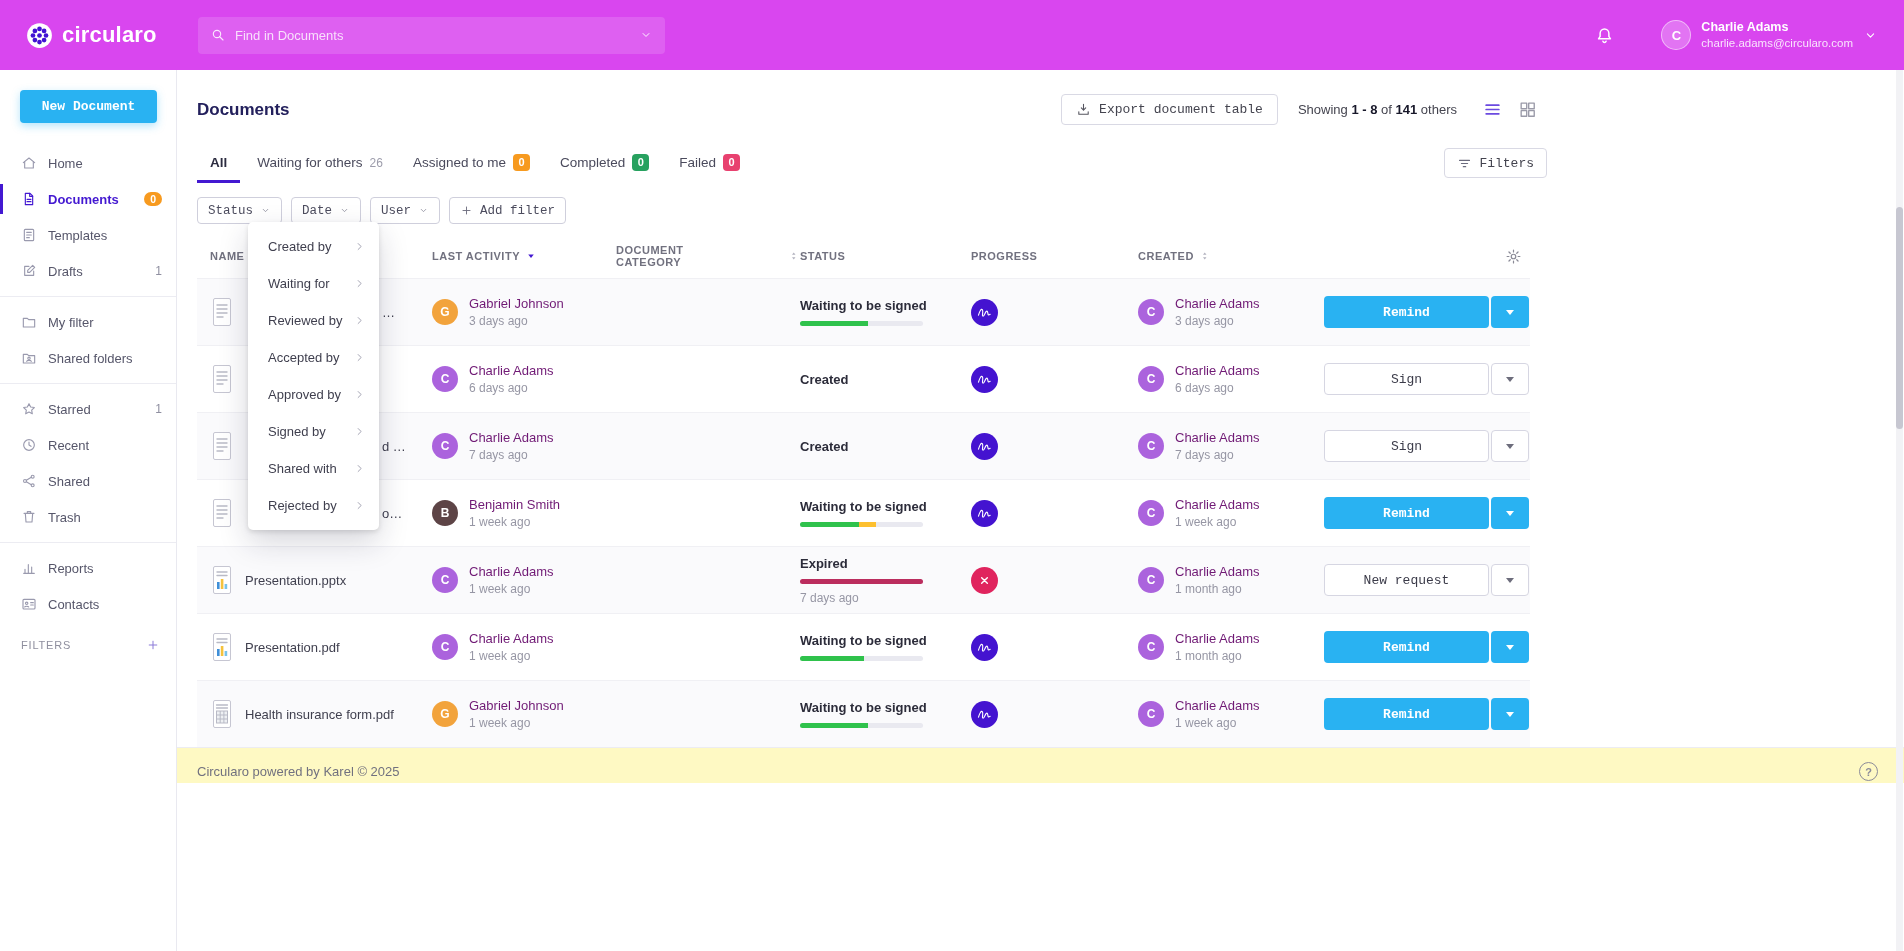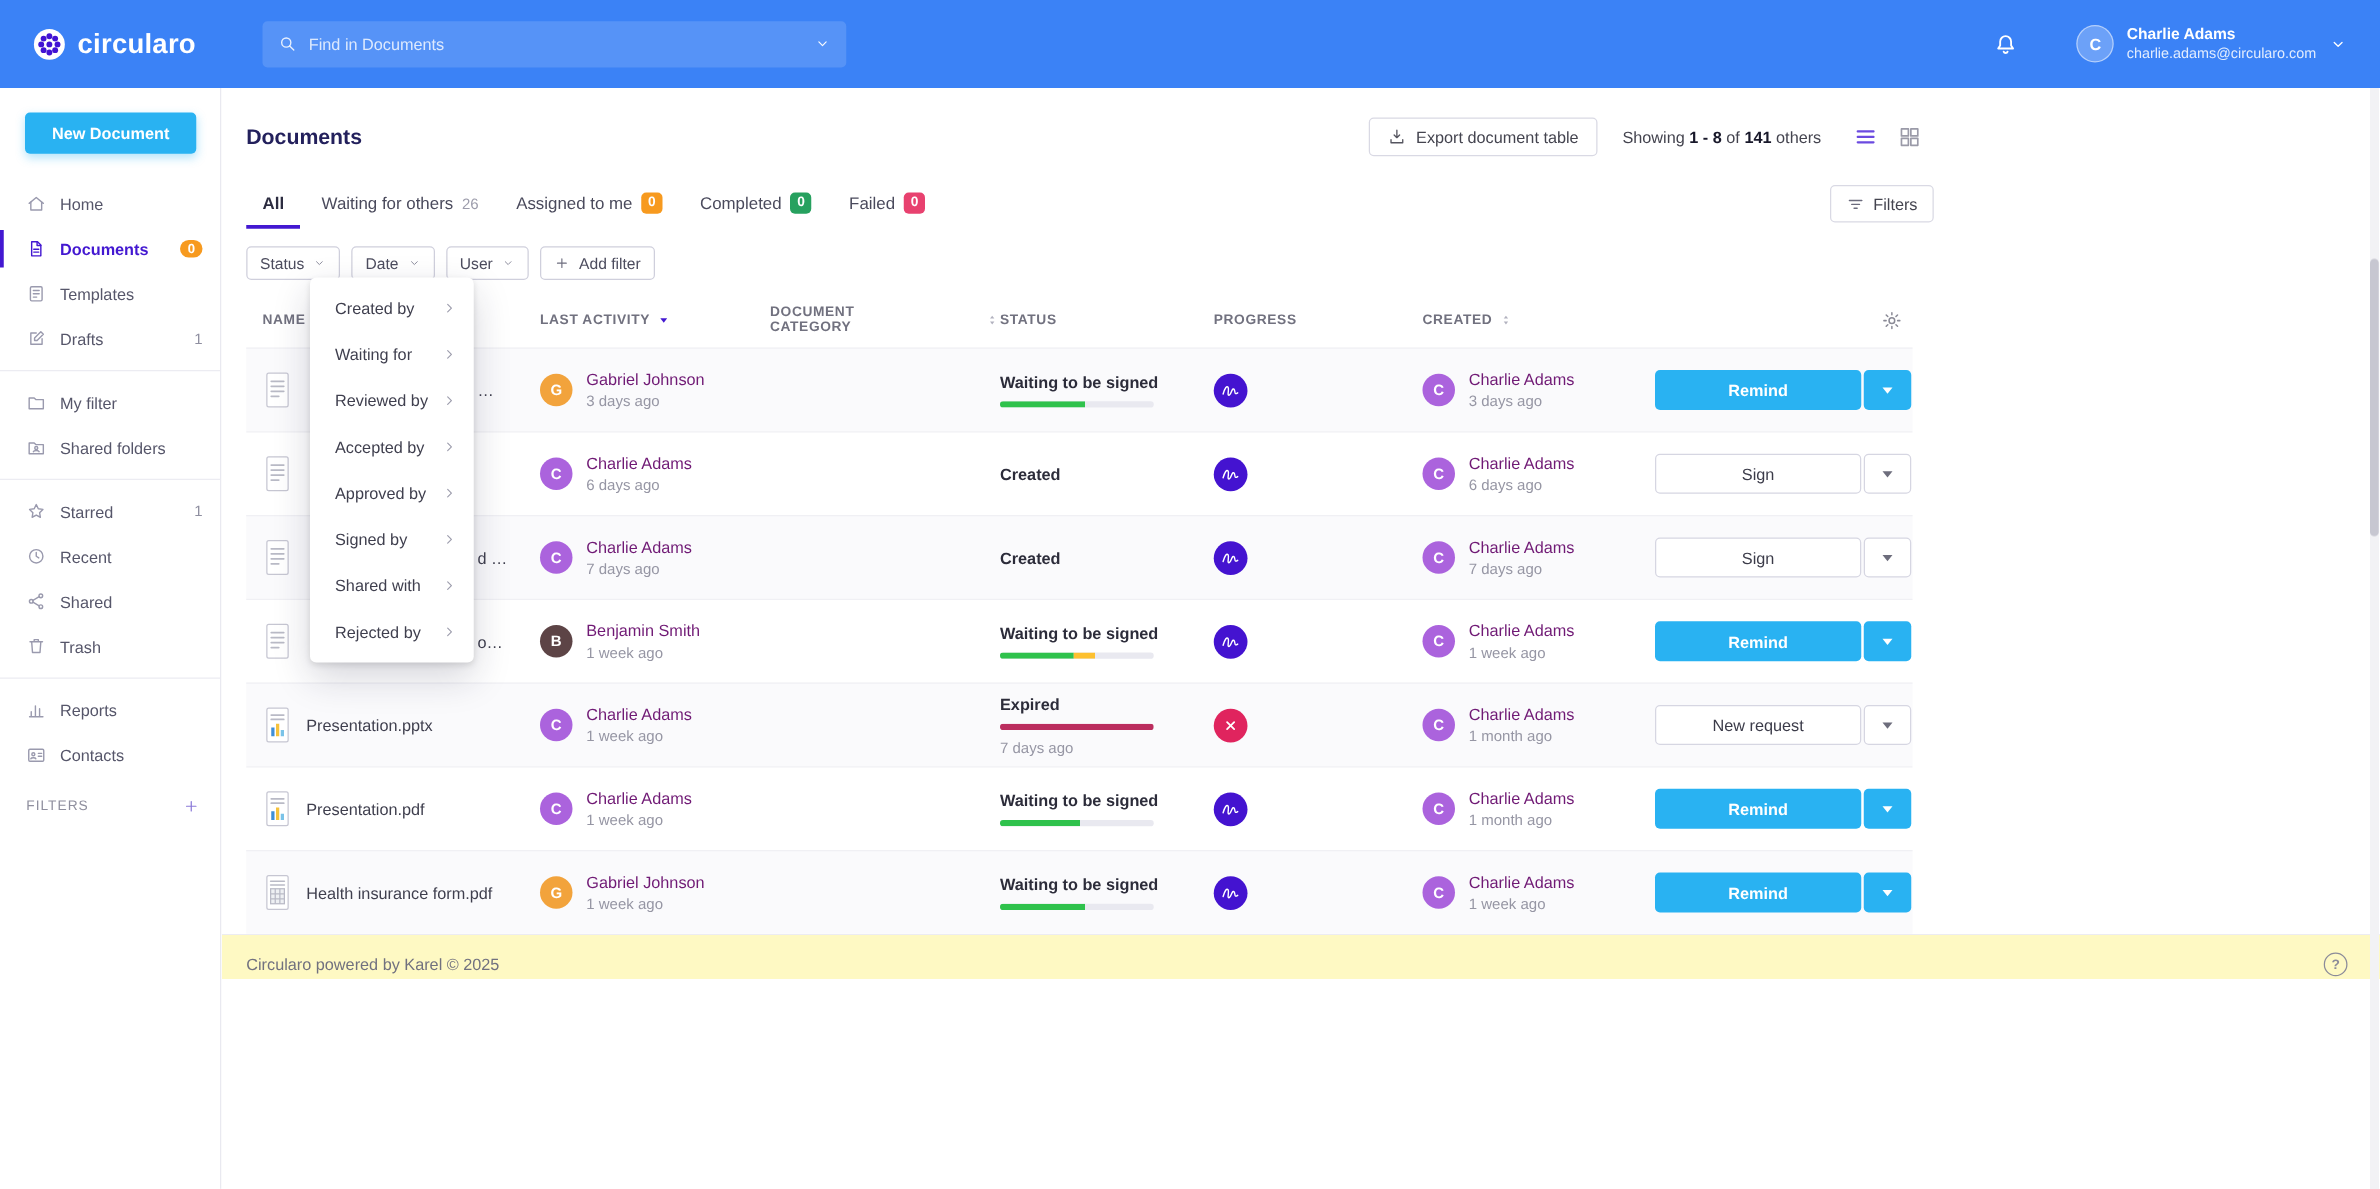--- a/index.html
+++ b/index.html
@@ -1,28 +1,28 @@
 <!DOCTYPE html>
 <html><head>
 <meta charset="utf-8">
 <style>
   * { box-sizing: border-box; margin: 0; padding: 0; }
   html,body { width:1904px; height:951px; overflow:hidden; background:#fff;
     font-family:"Liberation Sans", sans-serif; }
-  button { font-family:Liberation Sans, sans-serif; cursor:pointer; }
+  button { font-family:Liberation Mono, monospace; cursor:pointer; }
   .icon-slot { display:inline-flex; align-items:center; justify-content:center; flex:none; }
   svg.ic { width:100%; height:100%; display:block; }
 
   
-  .topbar { position:fixed; top:0; left:0; right:0; height:70px; background:#3b82f6;
+  .topbar { position:fixed; top:0; left:0; right:0; height:70px; background:#d946ef;
     display:flex; align-items:center; z-index:40; }
   .logo { width:177px; flex:none; display:flex; align-items:center; gap:9px; padding-left:26px; cursor:pointer; }
   .logo-mark { width:27px; height:27px; }
   .logo-text { color:#fff; font-size:22px; font-weight:700; letter-spacing:.2px; }
-  .search { margin-left:33px; width:467px; height:37px; background:rgba(255,255,255,.14);
+  .search { margin-left:21px; width:467px; height:37px; background:rgba(255,255,255,.14);
     border-radius:4px; display:flex; align-items:center; gap:9px; padding:0 12px; }
   .search .i16 { width:16px; height:16px; color:rgba(255,255,255,.85); }
   .search input { flex:1; border:none; outline:none; background:transparent; color:#fff; font-size:13px; }
   .search input::placeholder { color:rgba(255,255,255,.8); }
   .search-chev { width:14px; height:14px; color:rgba(255,255,255,.95); cursor:pointer; }
   .top-right { margin-left:auto; display:flex; align-items:center; padding-right:26px; }
   .bell { width:21px; height:21px; color:#fff; margin-right:46px; cursor:pointer; }
   .tb-avatar { width:30px; height:30px; border-radius:50%; background:rgba(255,255,255,.25);
     border:1px solid rgba(255,255,255,.5); color:#fff; font-size:13px; font-weight:700;
     display:flex; align-items:center; justify-content:center; margin-right:10px; cursor:pointer; }

